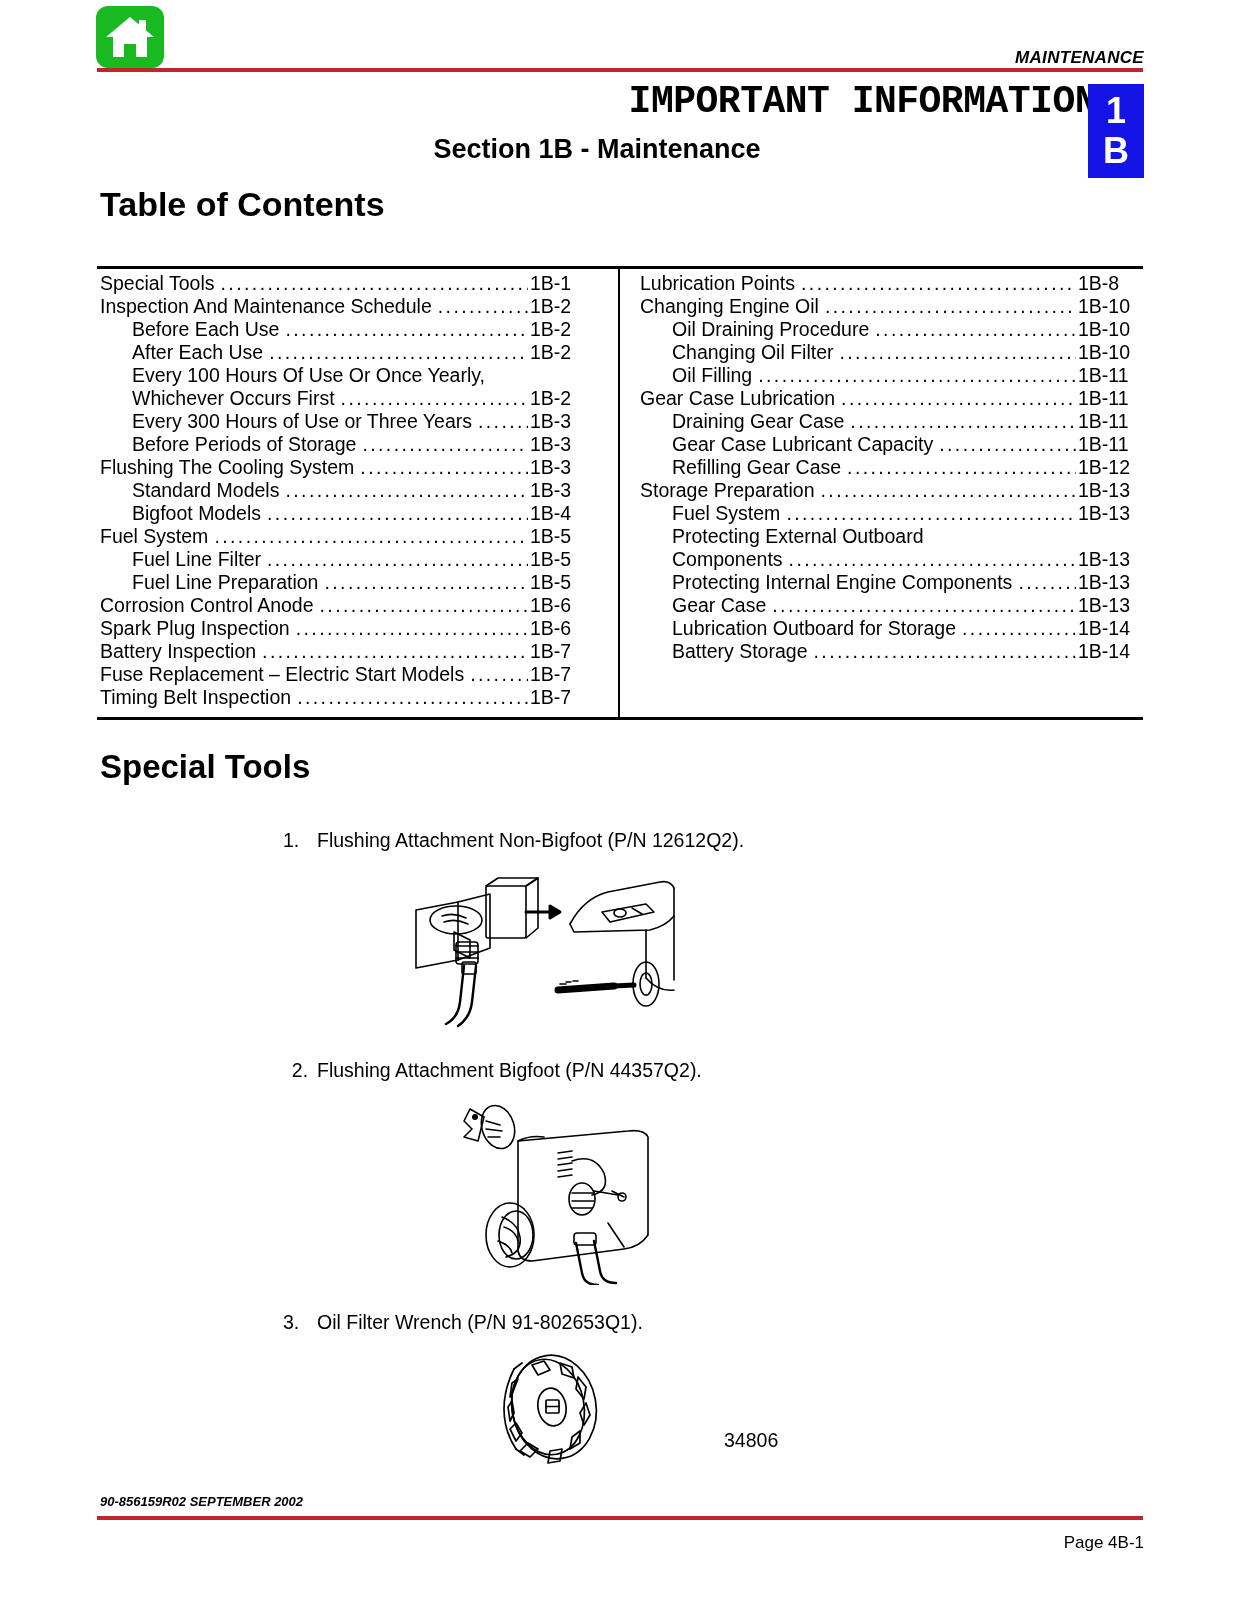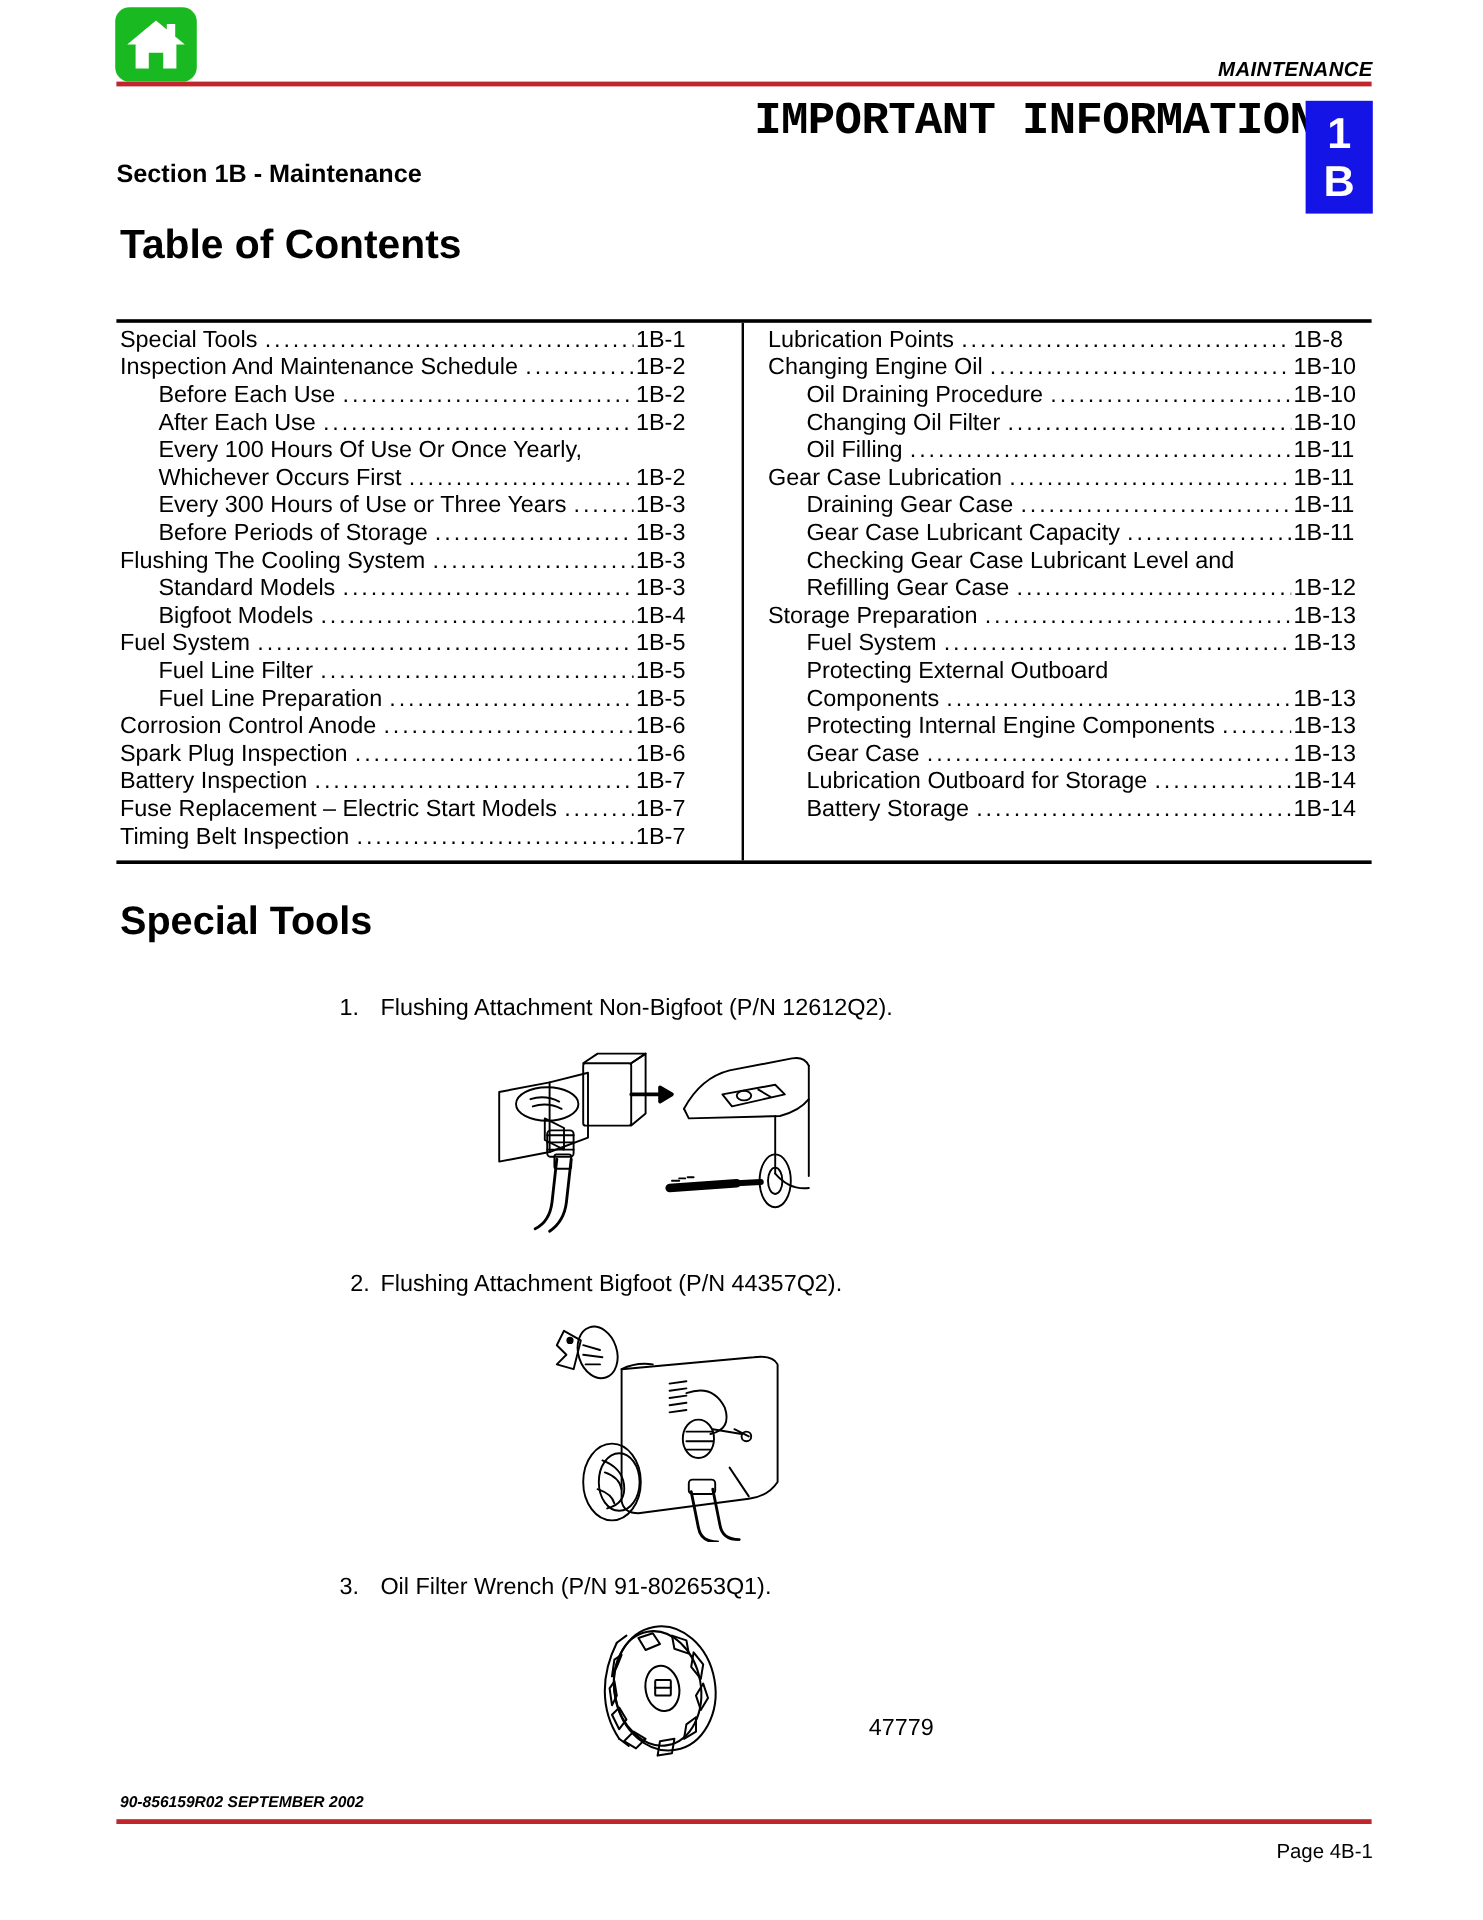--- a/index.html
+++ b/index.html
@@ -63,21 +63,22 @@
     font-size: 38px;
     font-weight: bold;
     letter-spacing: -0.5px;
     font-family: Liberation Mono, monospace;
   }
   .doc-subtitle {
     position: absolute;
     left: 97px;
     top: 134px;
     width: 1000px;
-    font-size: 21px;
+    text-align: center;
+    font-size: 27px;
     font-weight: bold;
   }
 
   .section-tab {
     position: absolute;
     right: 92px;
     top: 84px;
     width: 56px;
     height: 94px;
     background: #1414e6;
@@ -382,25 +383,20 @@
       </div>
       <div class="toc-row indent">
         <span class="toc-title">Draining Gear Case</span>
         <span class="toc-leader">................................................................................</span>
         <span class="toc-page">1B-11</span>
       </div>
       <div class="toc-row indent">
         <span class="toc-title">Gear Case Lubricant Capacity</span>
         <span class="toc-leader">................................................................................</span>
         <span class="toc-page">1B-11</span>
-      </div>
-      <div class="toc-row indent noleader">
-        <span class="toc-title">Checking Gear Case Lubricant Level and</span>
-        <span class="toc-leader">................................................................................</span>
-        <span class="toc-page"></span>
       </div>
       <div class="toc-row indent">
         <span class="toc-title">Refilling Gear Case</span>
         <span class="toc-leader">................................................................................</span>
         <span class="toc-page">1B-12</span>
       </div>
       <div class="toc-row">
         <span class="toc-title">Storage Preparation</span>
         <span class="toc-leader">................................................................................</span>
         <span class="toc-page">1B-13</span>
@@ -551,19 +547,19 @@
         <path d="M88 86 L88 98 L78 104 L80 92 Z"></path>
         <path d="M70 104 L68 116 L56 118 L58 106 Z"></path>
         <path d="M46 104 L38 112 L28 106 L36 98 Z"></path>
         <path d="M30 88 L24 96 L18 84 L24 78 Z"></path>
         <path d="M22 68 L18 76 L16 62 L20 56 Z"></path>
         <path d="M22 44 L18 52 L20 38 L26 34 Z"></path>
       </g>
     </svg>
   </div>
 
-  <div class="fig-number">47779</div>
+  <div class="fig-number">34806</div>
 
   <div class="rule-bottom"></div>
   <div class="footer-left">90-856159R02   SEPTEMBER 2002</div>
   <div class="footer-right">Page 4B-1</div>
 
 </div>
 
 </body></html>

